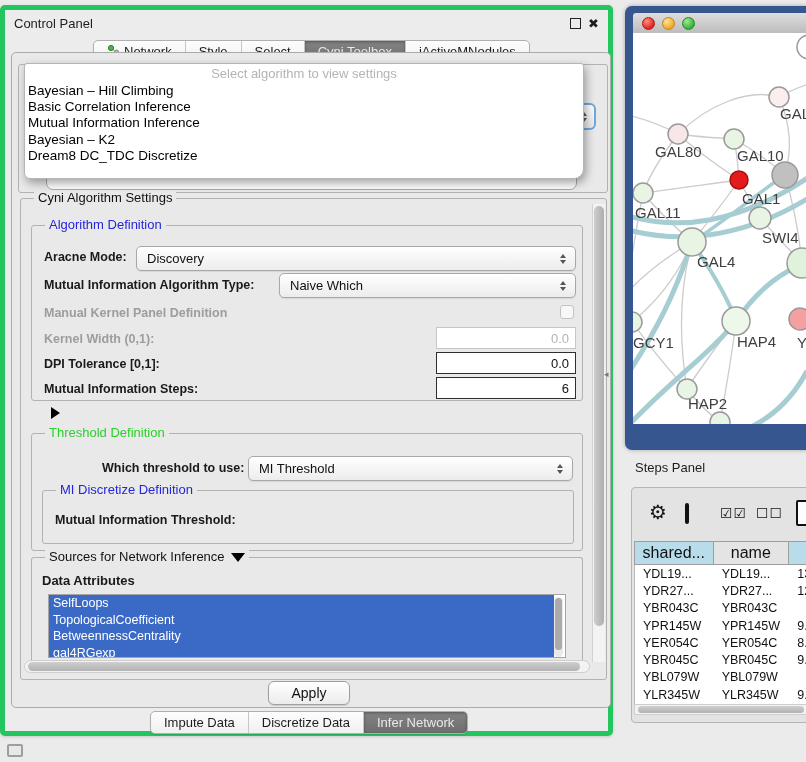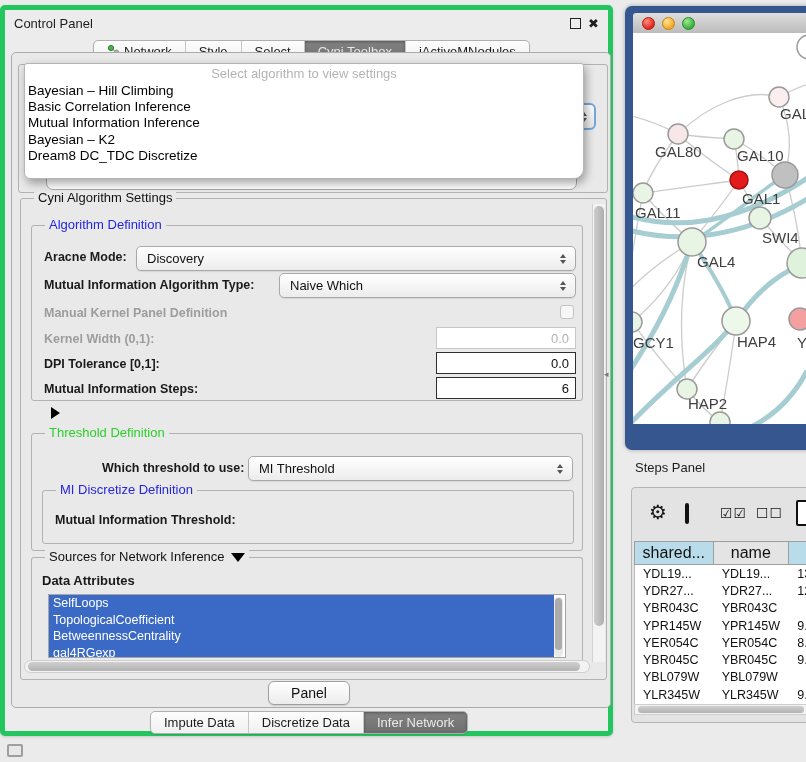--- a/index.html
+++ b/index.html
@@ -254,21 +254,21 @@
       <div class="abs sb-v" style="left:571px;top:5px;width:13px;height:458px">
         <div class="th" style="height:420px"></div>
       </div>
     </div>
 
     <div class="abs sb-h" style="left:12px;top:607px;width:566px;height:13px">
       <div class="th" style="width:552px"></div>
     </div>
 
     <div class="abs btn" style="left:256px;top:628px;width:82px;height:24px">
-      <span>Panel</span>
+      <span>Apply</span>
     </div>
   </div>
 
   <div class="abs segtabs" id="bottomTabs" style="left:145px;top:701px">
       <div class="seg">
         <span>Impute Data</span>
       </div>
       <div class="seg">
         <span>Discretize Data</span>
       </div>

